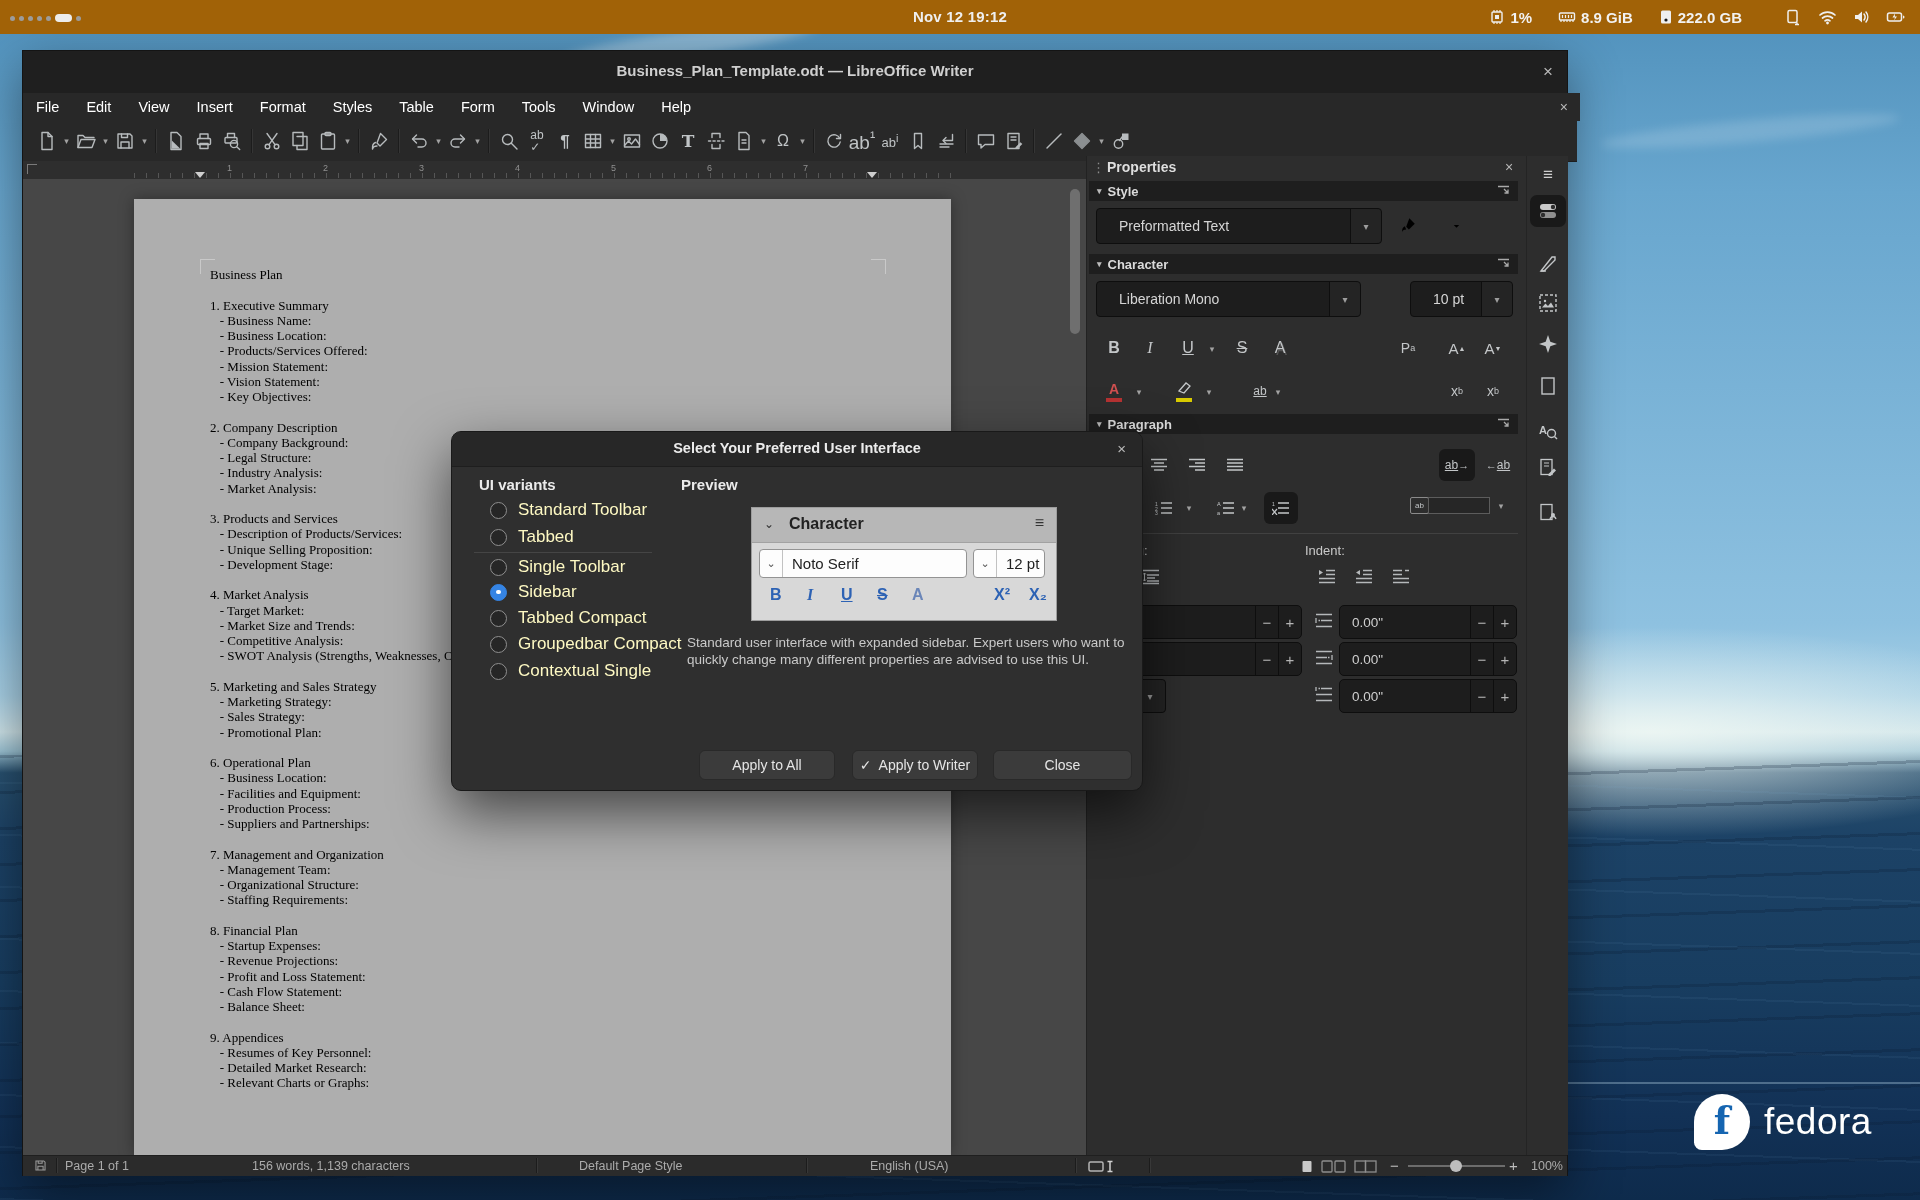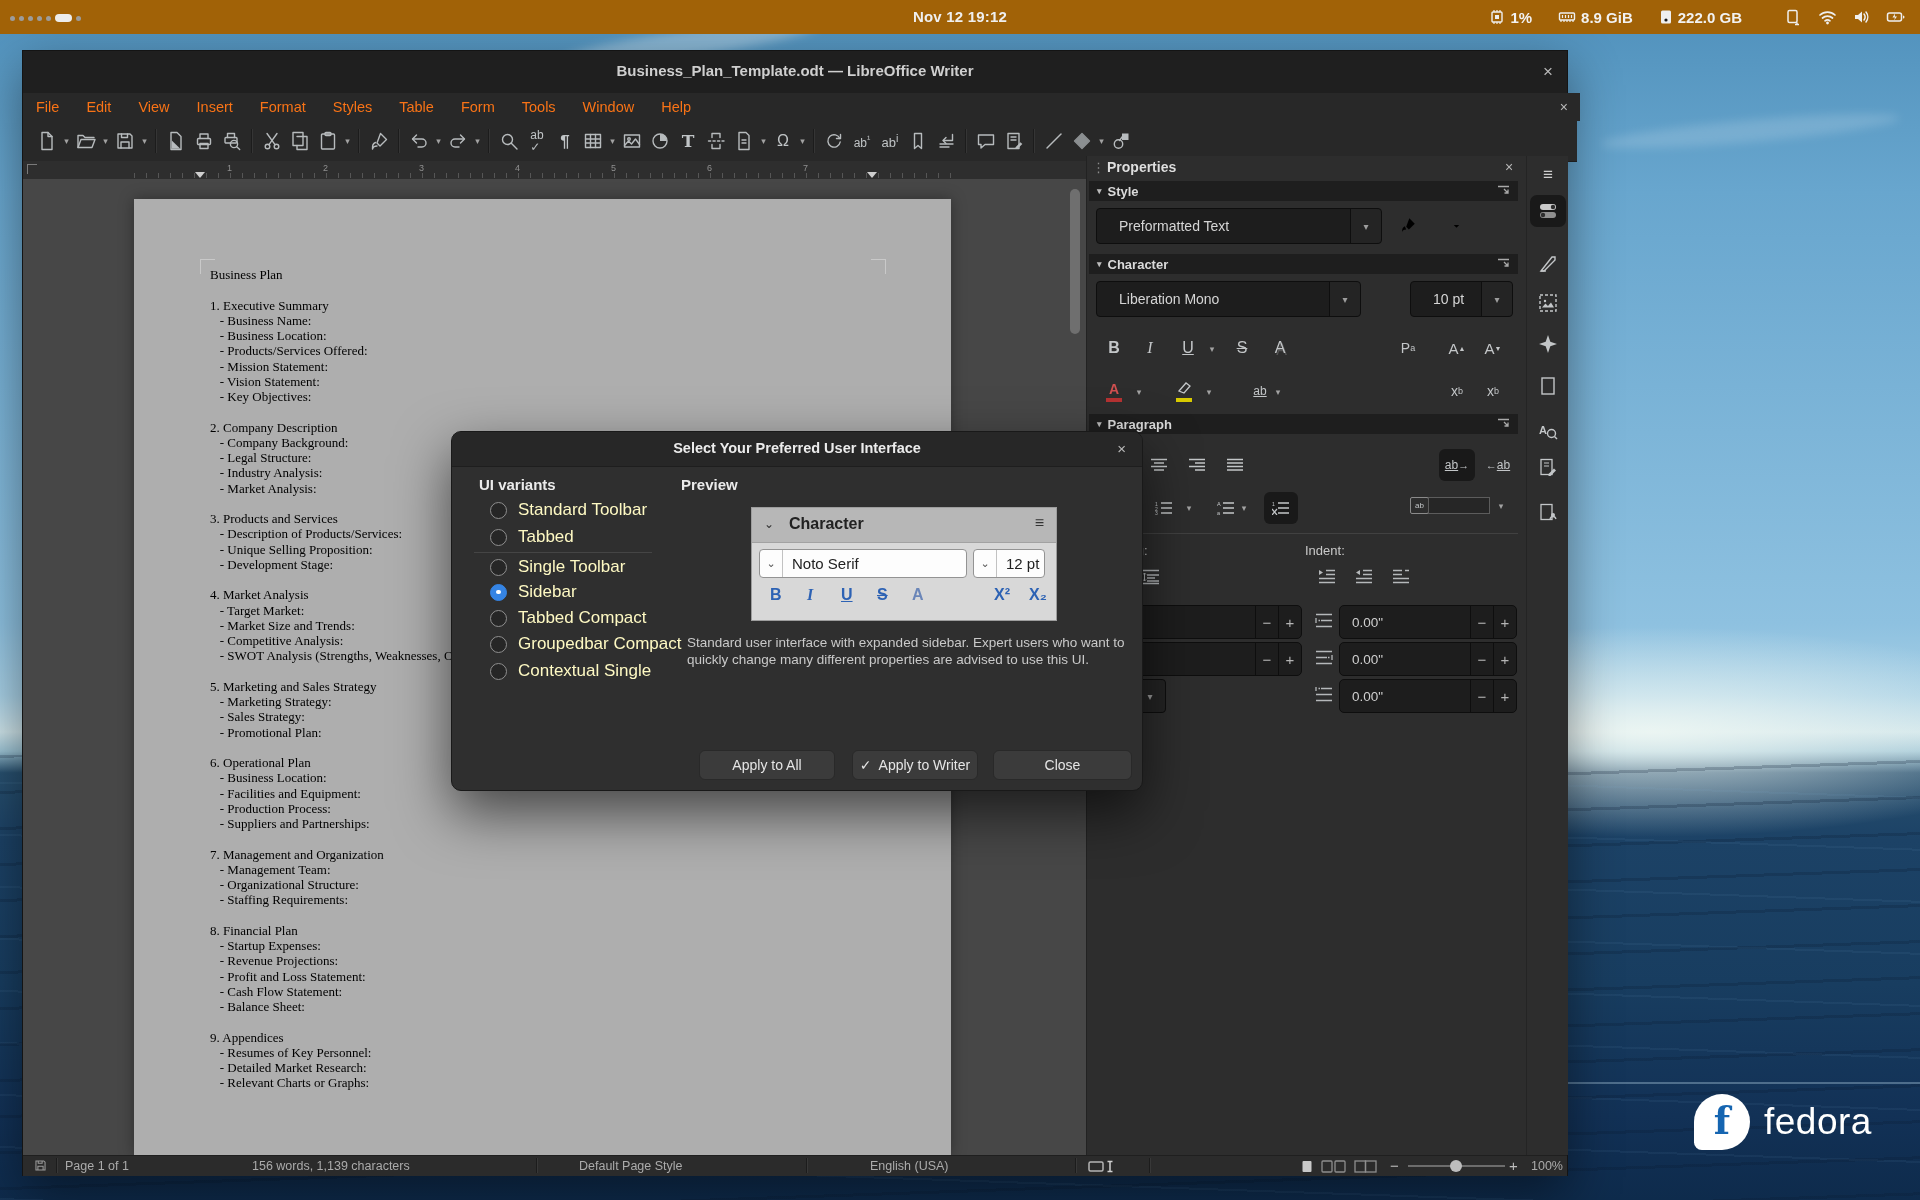--- a/index.html
+++ b/index.html
@@ -27,21 +27,21 @@
   .stat{font-size:15px;font-weight:bold;color:#f2f2f2;margin-right:26px;display:flex;align-items:center;gap:5px}
   .tray svg{margin-left:16px}
   
   #win{left:22px;top:50px;width:1544px;height:1124px;background:#2a2a2a;
     border:1px solid #141414;box-shadow:0 18px 48px rgba(0,0,0,.45);z-index:10}
   #titlebar{left:0;top:0;width:100%;height:42px;background:#1f1f1f;border-bottom:1px solid #171717}
   #titlebar .t{position:absolute;left:0;right:0;top:11px;text-align:center;font-size:15px;
     font-weight:bold;color:#cfcfcf}
   .winx{color:#b9b9b9;font-size:17px;line-height:1;cursor:default}
   #menubar{left:0;top:42px;width:100%;height:28px;background:#282828}
-  .menu-item{font-size:14.5px;color:#f97316;padding:4px 0;margin-right:27px}
+  .menu-item{font-size:14.5px;color:#ffffff;padding:4px 0;margin-right:27px}
   #toolbar{left:0;top:70px;width:100%;height:40px;background:#282828;border-bottom:1px solid #1d1d1d}
   .tb{width:28px;height:28px;border-radius:4px;display:flex;align-items:center;justify-content:center}
   .tb svg,.sb-ic svg{stroke:#b7bbbd;fill:none;stroke-width:1.4;stroke-linecap:round;stroke-linejoin:round}
   svg .f{fill:#b7bbbd;stroke:none}
   .dd{width:11px;color:#a2a2a2;font-size:9px;text-align:center}
   .sep{width:1px;height:24px;background:#1c1c1c;border-right:1px solid #353535;margin:0 5px}
   .tg{color:#c0c4c6;font-size:14px;font-weight:bold;line-height:1}
   
   #ruler{left:0;top:110px;width:1063px;height:18px;background:#2e2e2e;border-bottom:1px solid #232323}
   #ruler .ticks{position:absolute;left:111px;top:0;width:817px;height:100%;
@@ -358,21 +358,21 @@
       </span>
     <span class="dd">▾</span>
     <span class="sep"></span>
     <span class="tb">
         <svg width="20" height="20" viewBox="0 0 20 20">
           <path d="M15.8 7.5A6.2 6.2 0 1016.2 11"></path>
           <path d="M16.5 3.5v4h-4"></path>
         </svg>
       </span>
     <span class="tb">
-        <span class="tg" style="font-size:12px;font-weight:normal"><span>ab</span><sup>¹</sup></span>
+        <span class="tg" style="font-size:19px;font-weight:normal"><span>ab</span><sup>¹</sup></span>
       </span>
     <span class="tb">
         <span class="tg" style="font-size:13px;font-weight:normal"><span>ab</span><sup>i</sup></span>
       </span>
     <span class="tb">
         <svg width="20" height="20" viewBox="0 0 20 20">
           <path d="M6.5 2.5h7v15L10 14.5l-3.5 3z"></path>
         </svg>
       </span>
     <span class="tb">

